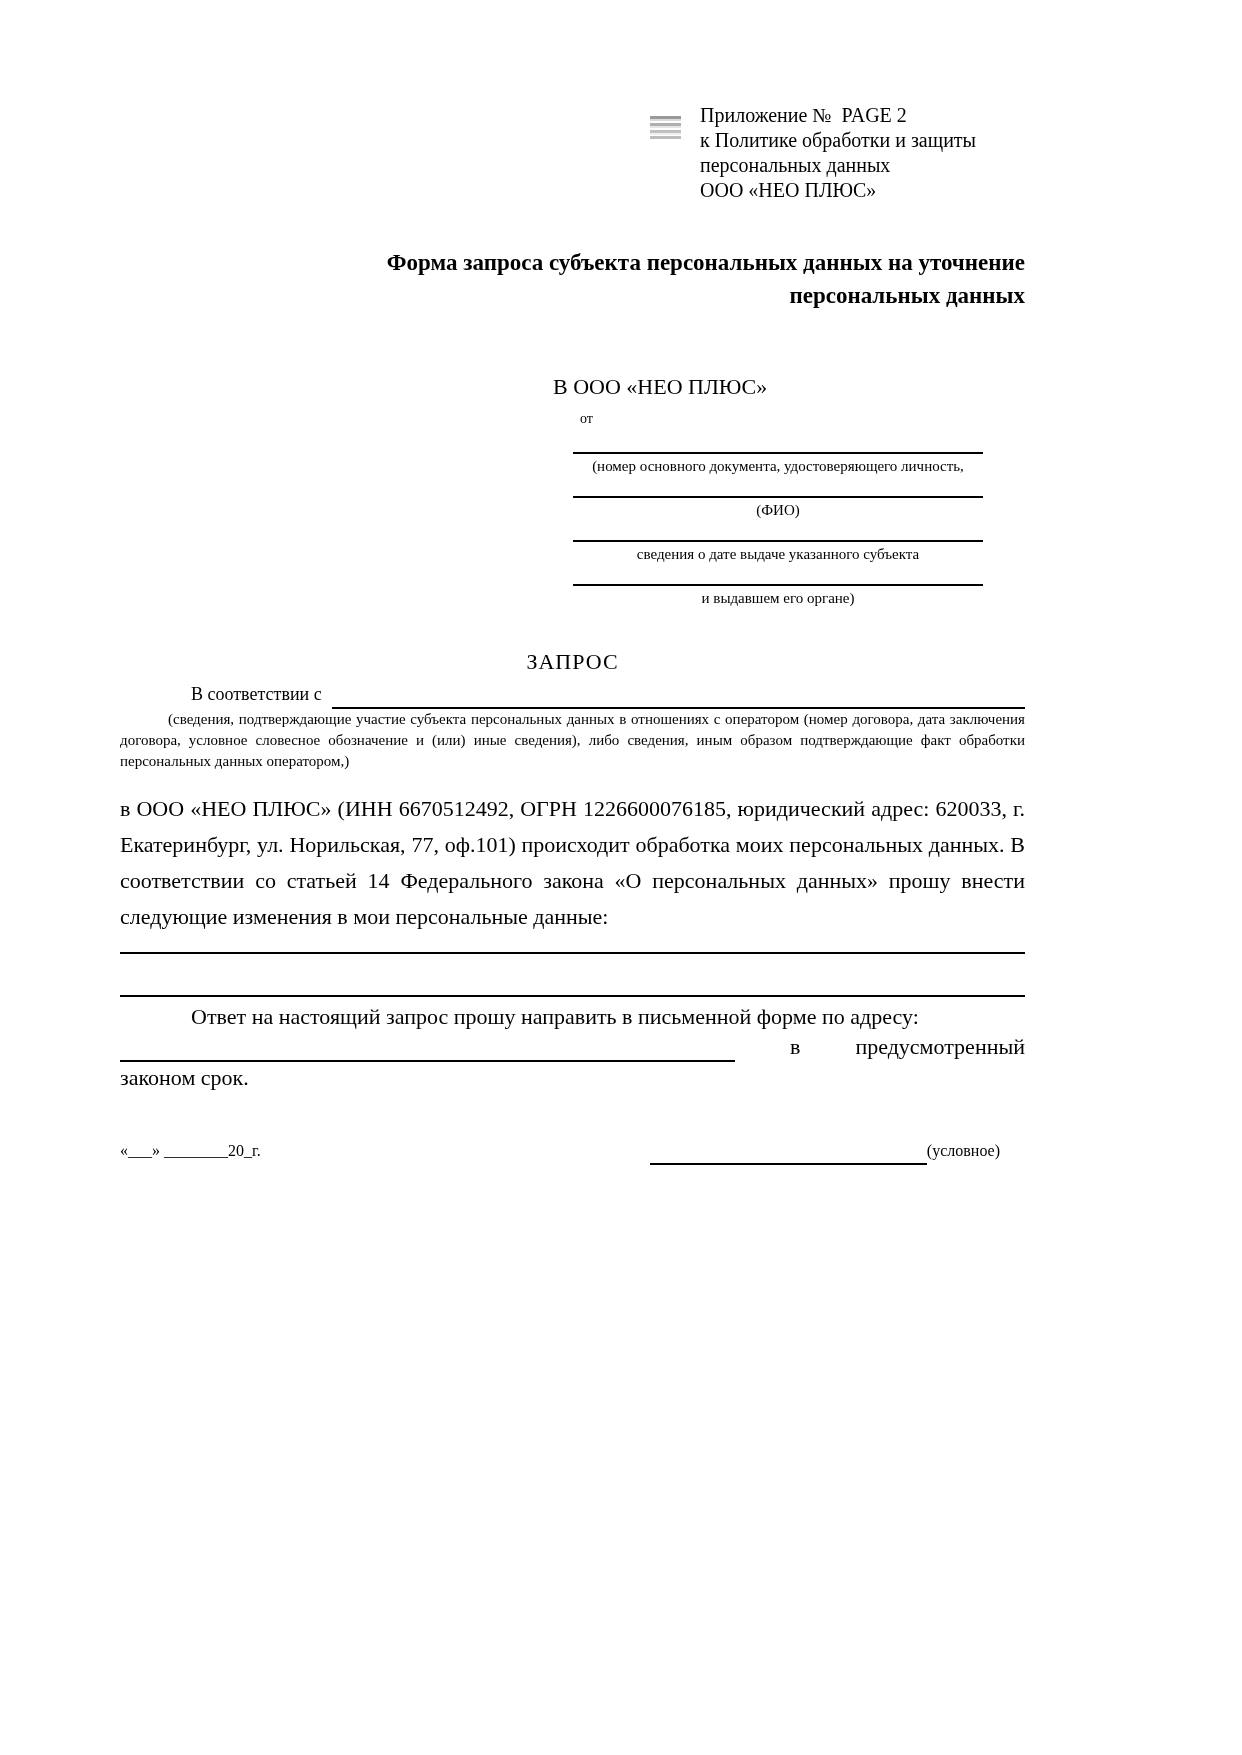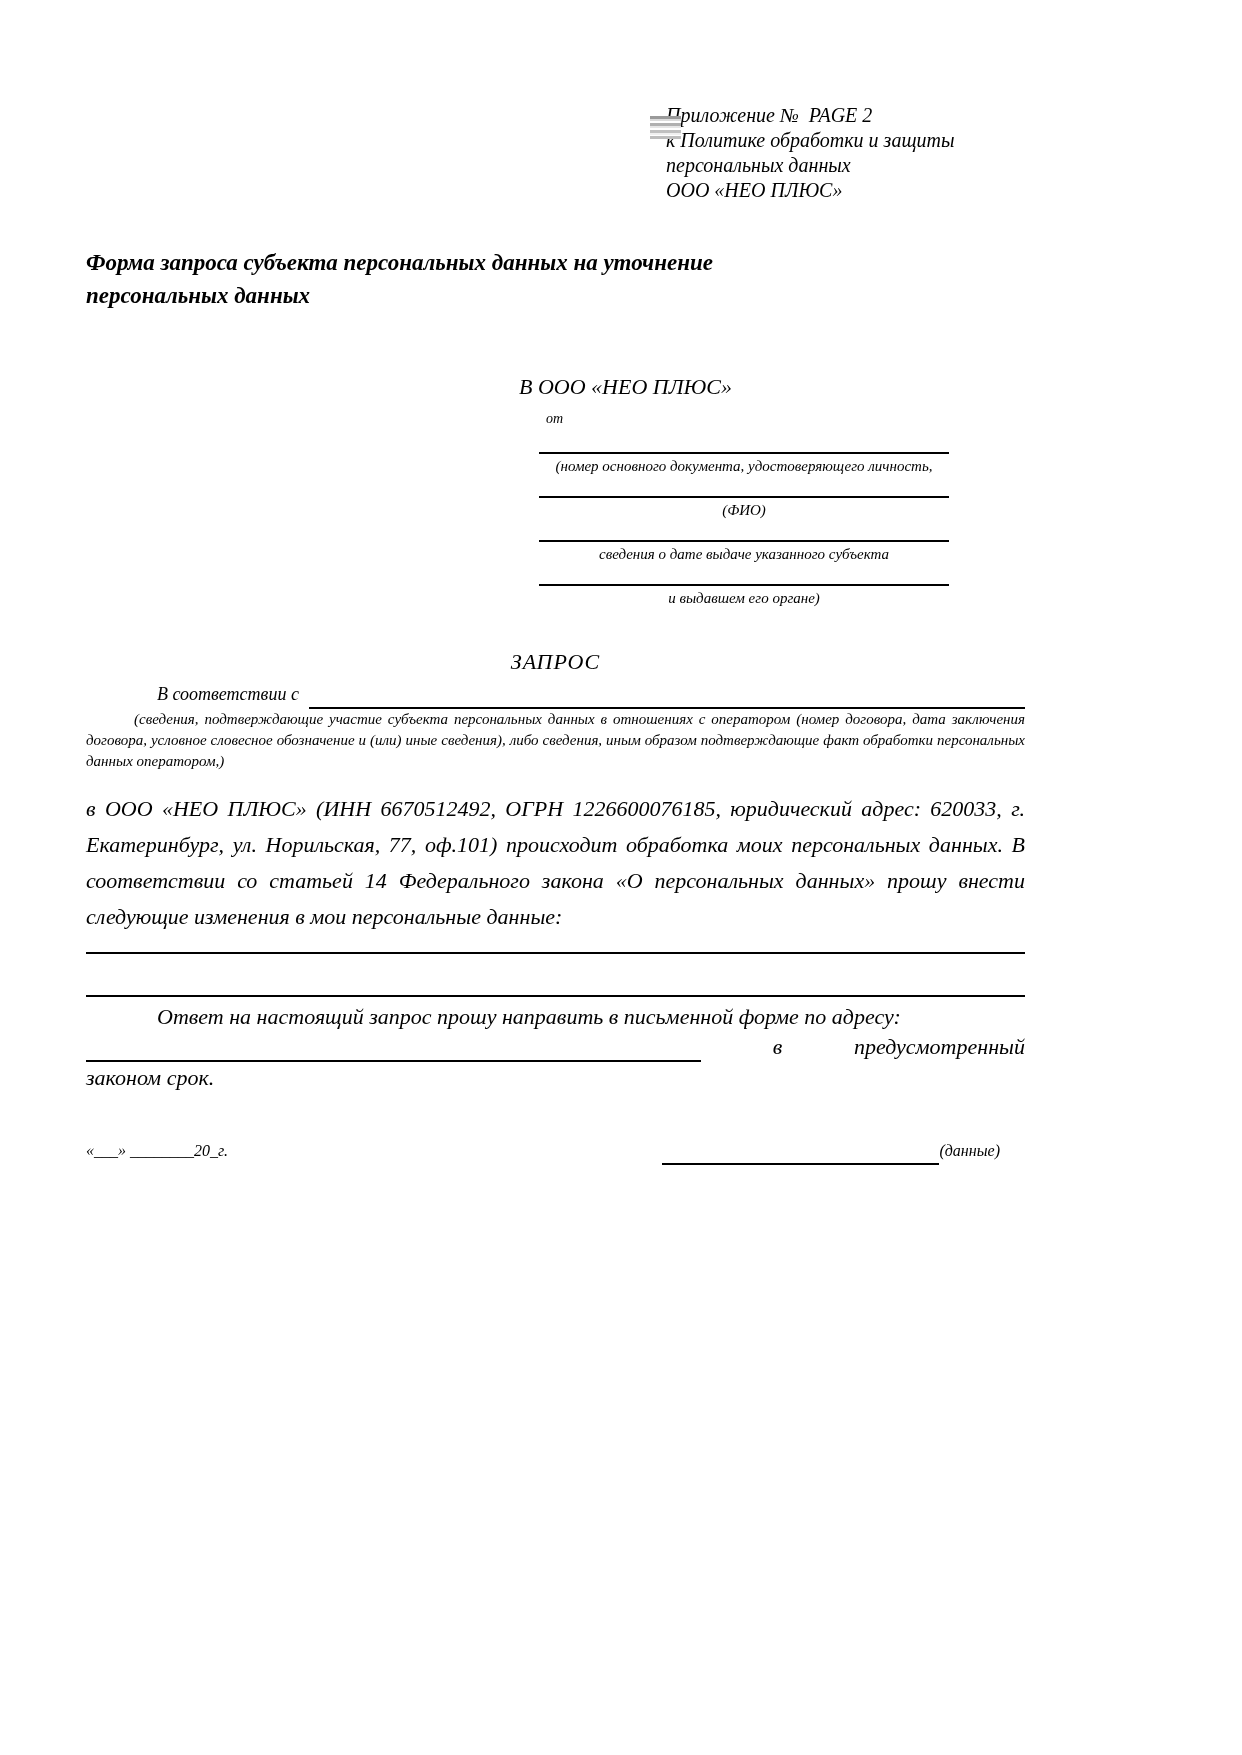--- a/index.html
+++ b/index.html
@@ -6,23 +6,22 @@
   html, body { background: #ffffff; }
   body {
     font-family: "Liberation Serif", "DejaVu Serif", serif;
     color: #000;
   }
   .page {
     position: relative;
     width: 1242px;
     height: 1755px;
     background: #fff;
-    padding: 103px 217px 0 86px;
+    padding: 103px 217px 0 120px;
     overflow: hidden;
-    font-style: italic;
   }
 
   
   .artifact {
     position: absolute;
     left: 650px;
     top: 116px;
     width: 31px;
     height: 23px;
     background: linear-gradient(to bottom,
@@ -34,21 +33,21 @@
   .appendix {
     margin-left: 580px;
     font-size: 20px;
     line-height: 25px;
   }
   .appendix div { white-space: pre-wrap; }
 
   
   .doc-title {
     margin-top: 43px;
-    text-align: left;
+    text-align: right;
     font-weight: bold;
     font-size: 23px;
     line-height: 33px;
   }
 
   
   .addressee { margin-top: 61px; }
   .addr-to { margin-left: 433px; font-size: 22px; line-height: 27px; }
   .addr-from { margin-left: 460px; font-size: 14px; line-height: 26px; margin-top: 6px; }
   .form-field { margin-left: 453px; width: 410px; }
@@ -188,17 +187,17 @@
     <span>в</span>
     <span>предусмотренный</span>
   </div>
 
   <div class="law-term">законом срок.</div>
 
   <div class="date-sig-row">
     <span>«___» ________20_г.</span>
     <span class="sig-group">
       <span class="sig-line"></span>
-      <span>(данные)</span>
+      <span>(условное)</span>
     </span>
   </div>
 
 </div>
 
 </body></html>

